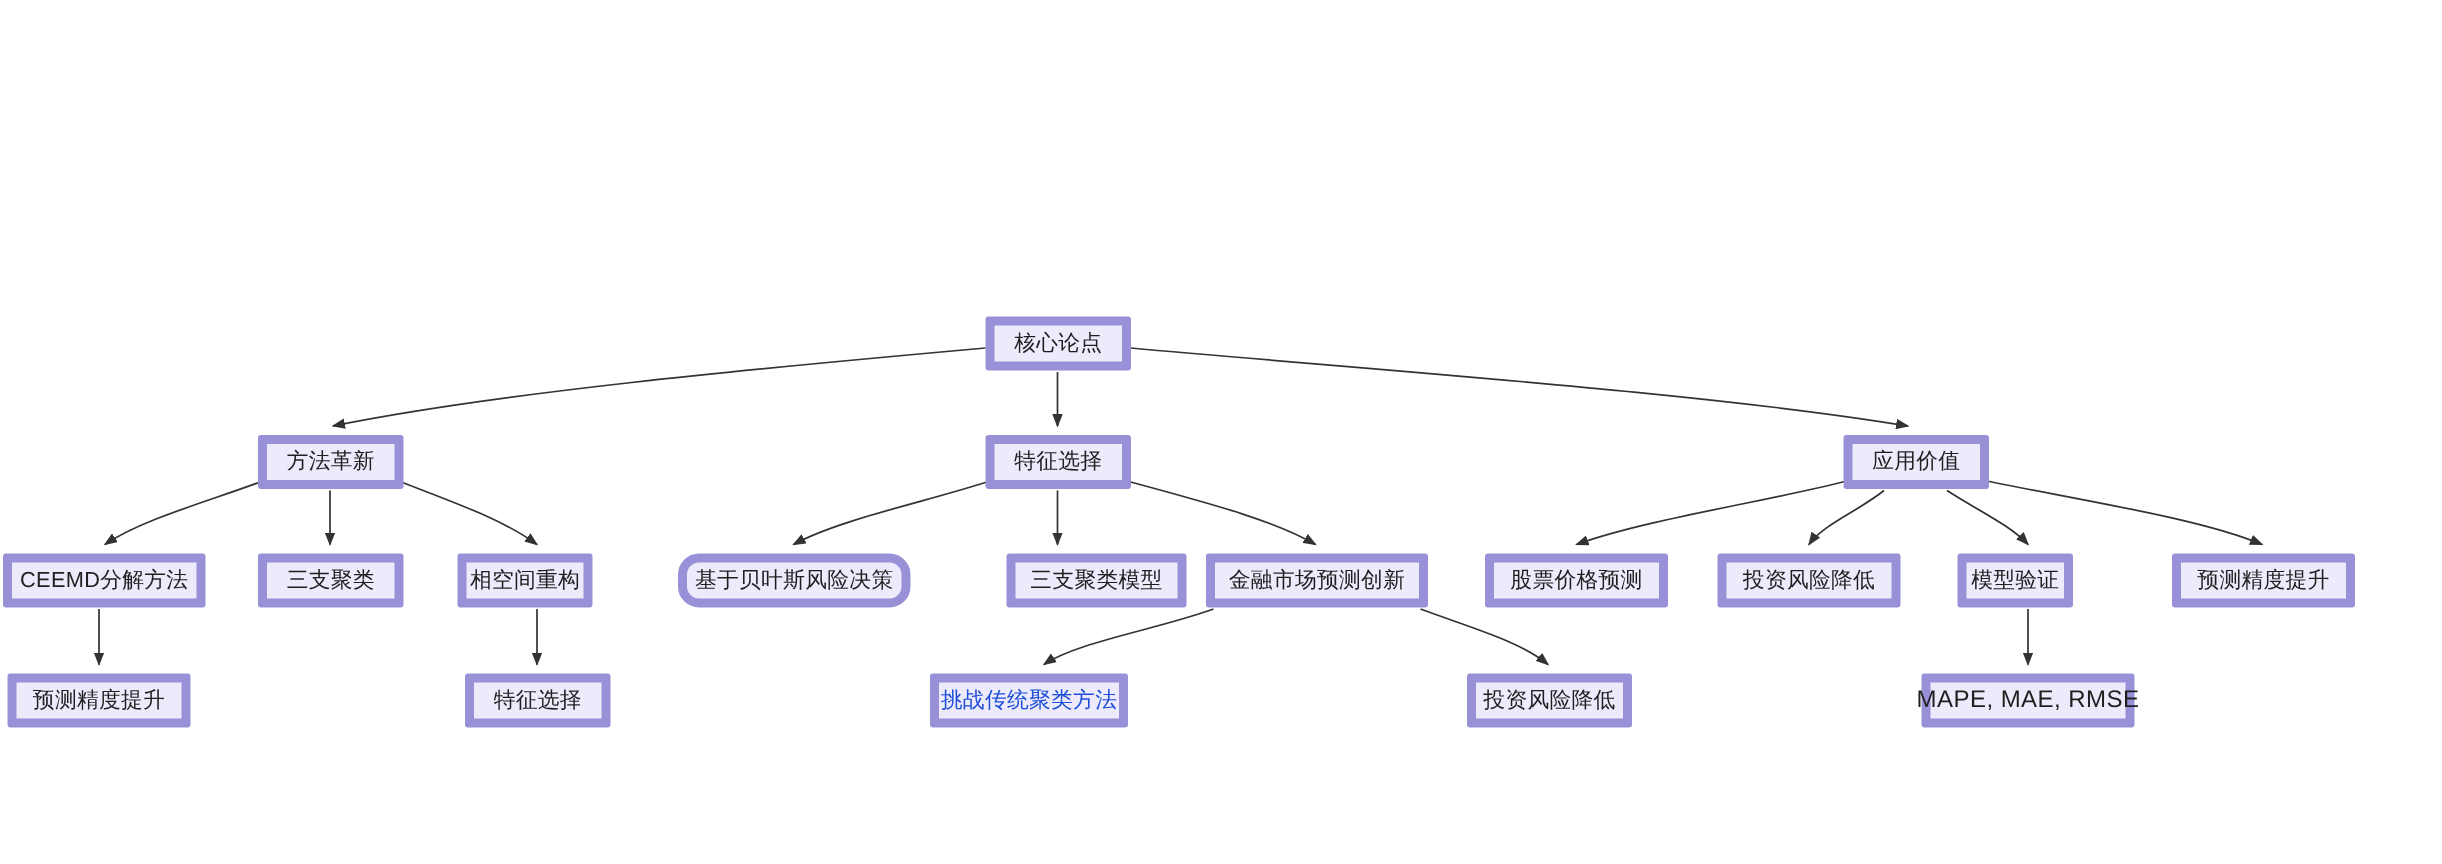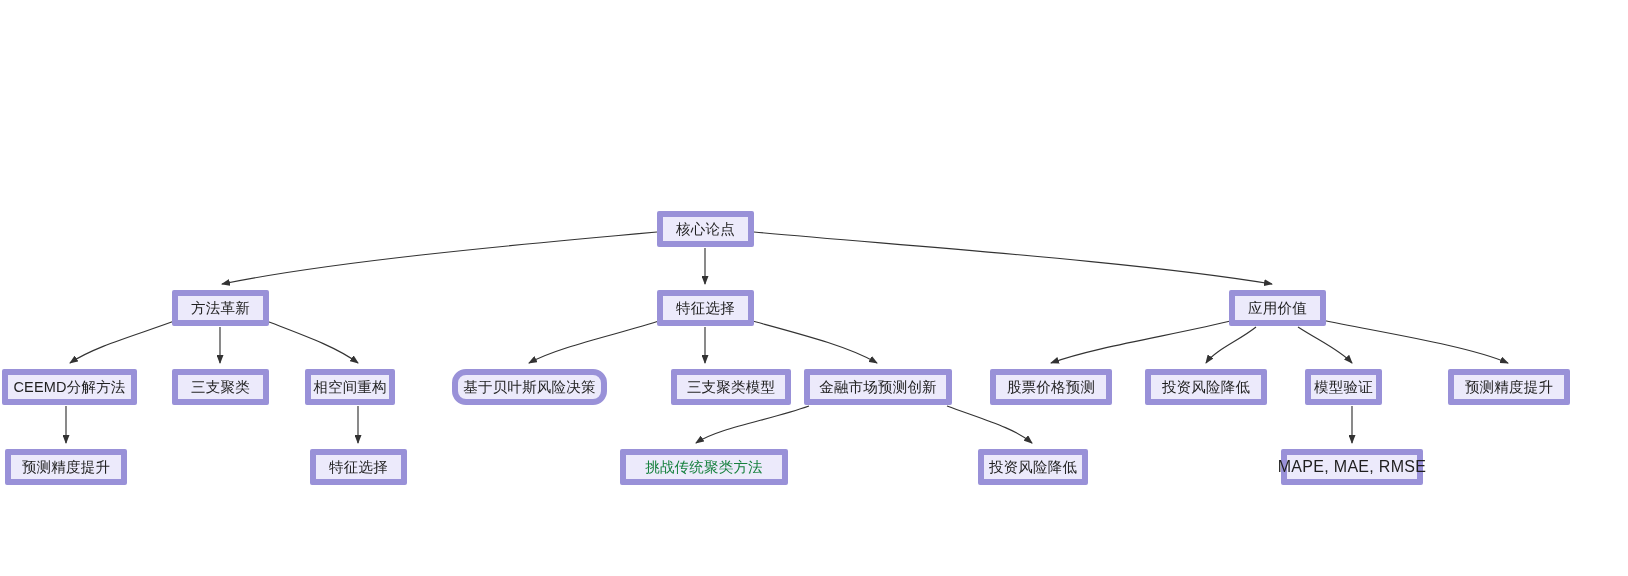--- a/index.html
+++ b/index.html
@@ -132,21 +132,21 @@
       </div>
       <div class="node-box" style="left: 1448px; top: 369px; width: 122px; height: 36px; background: rgb(236, 234, 251); border-color: rgb(153, 145, 216); color: rgb(31, 31, 31);">
         <span class="node-label">预测精度提升</span>
       </div>
       <div class="node-box" style="left: 5px; top: 449px; width: 122px; height: 36px; background: rgb(236, 234, 251); border-color: rgb(153, 145, 216); color: rgb(31, 31, 31);">
         <span class="node-label">预测精度提升</span>
       </div>
       <div class="node-box" style="left: 310px; top: 449px; width: 97px; height: 36px; background: rgb(236, 234, 251); border-color: rgb(153, 145, 216); color: rgb(31, 31, 31);">
         <span class="node-label">特征选择</span>
       </div>
-      <div class="node-box" style="left: 620px; top: 449px; width: 168px; height: 36px; background: rgb(236, 234, 251); border-color: rgb(153, 145, 216); color: #15803d;">
+      <div class="node-box" style="left: 620px; top: 449px; width: 132px; height: 36px; background: rgb(236, 234, 251); border-color: rgb(153, 145, 216); color: #1d4ed8;">
         <span class="node-label">挑战传统聚类方法</span>
       </div>
       <div class="node-box" style="left: 978px; top: 449px; width: 110px; height: 36px; background: rgb(236, 234, 251); border-color: rgb(153, 145, 216); color: rgb(31, 31, 31);">
         <span class="node-label">投资风险降低</span>
       </div>
       <div class="node-box latin" style="left: 1281px; top: 449px; width: 142px; height: 36px; background: rgb(236, 234, 251); border-color: rgb(153, 145, 216); color: rgb(31, 31, 31);">
         <span class="node-label">MAPE, MAE, RMSE</span>
       </div>
     </div>
 

